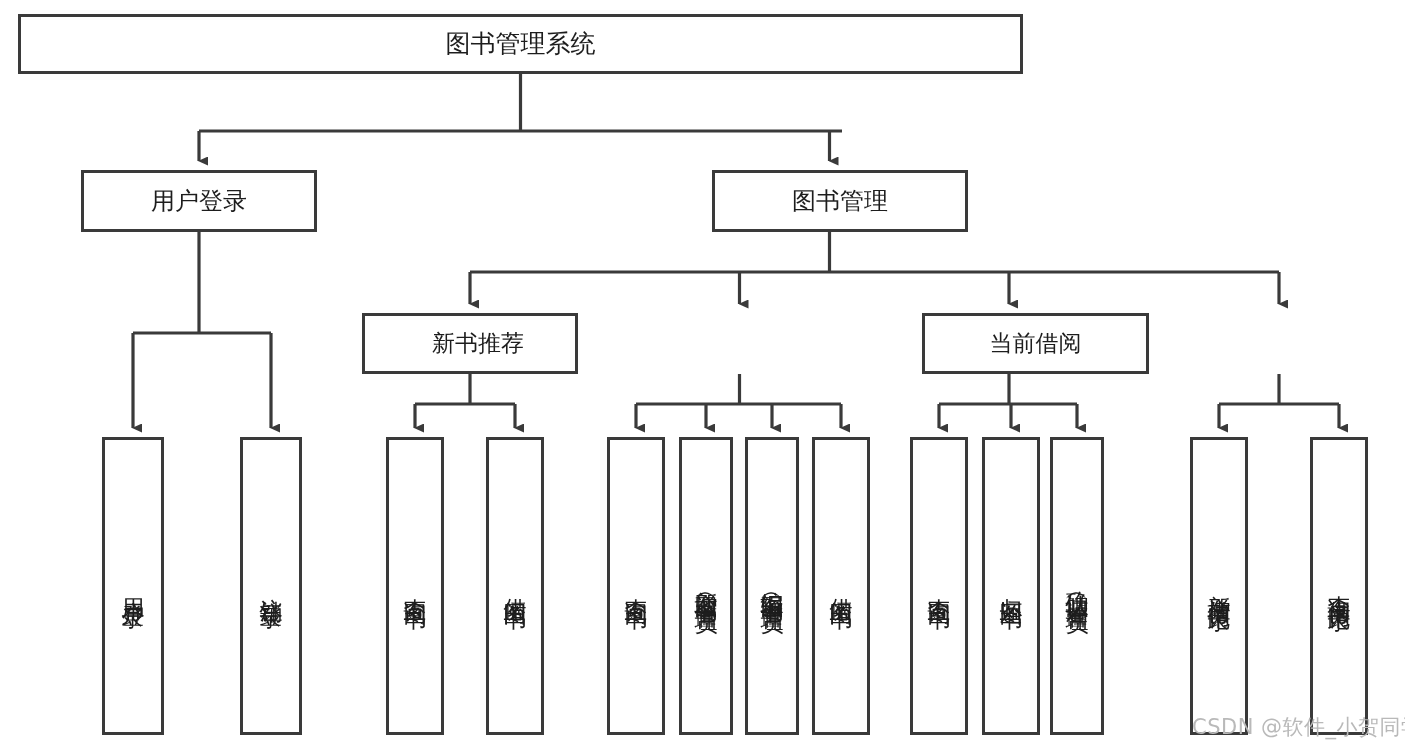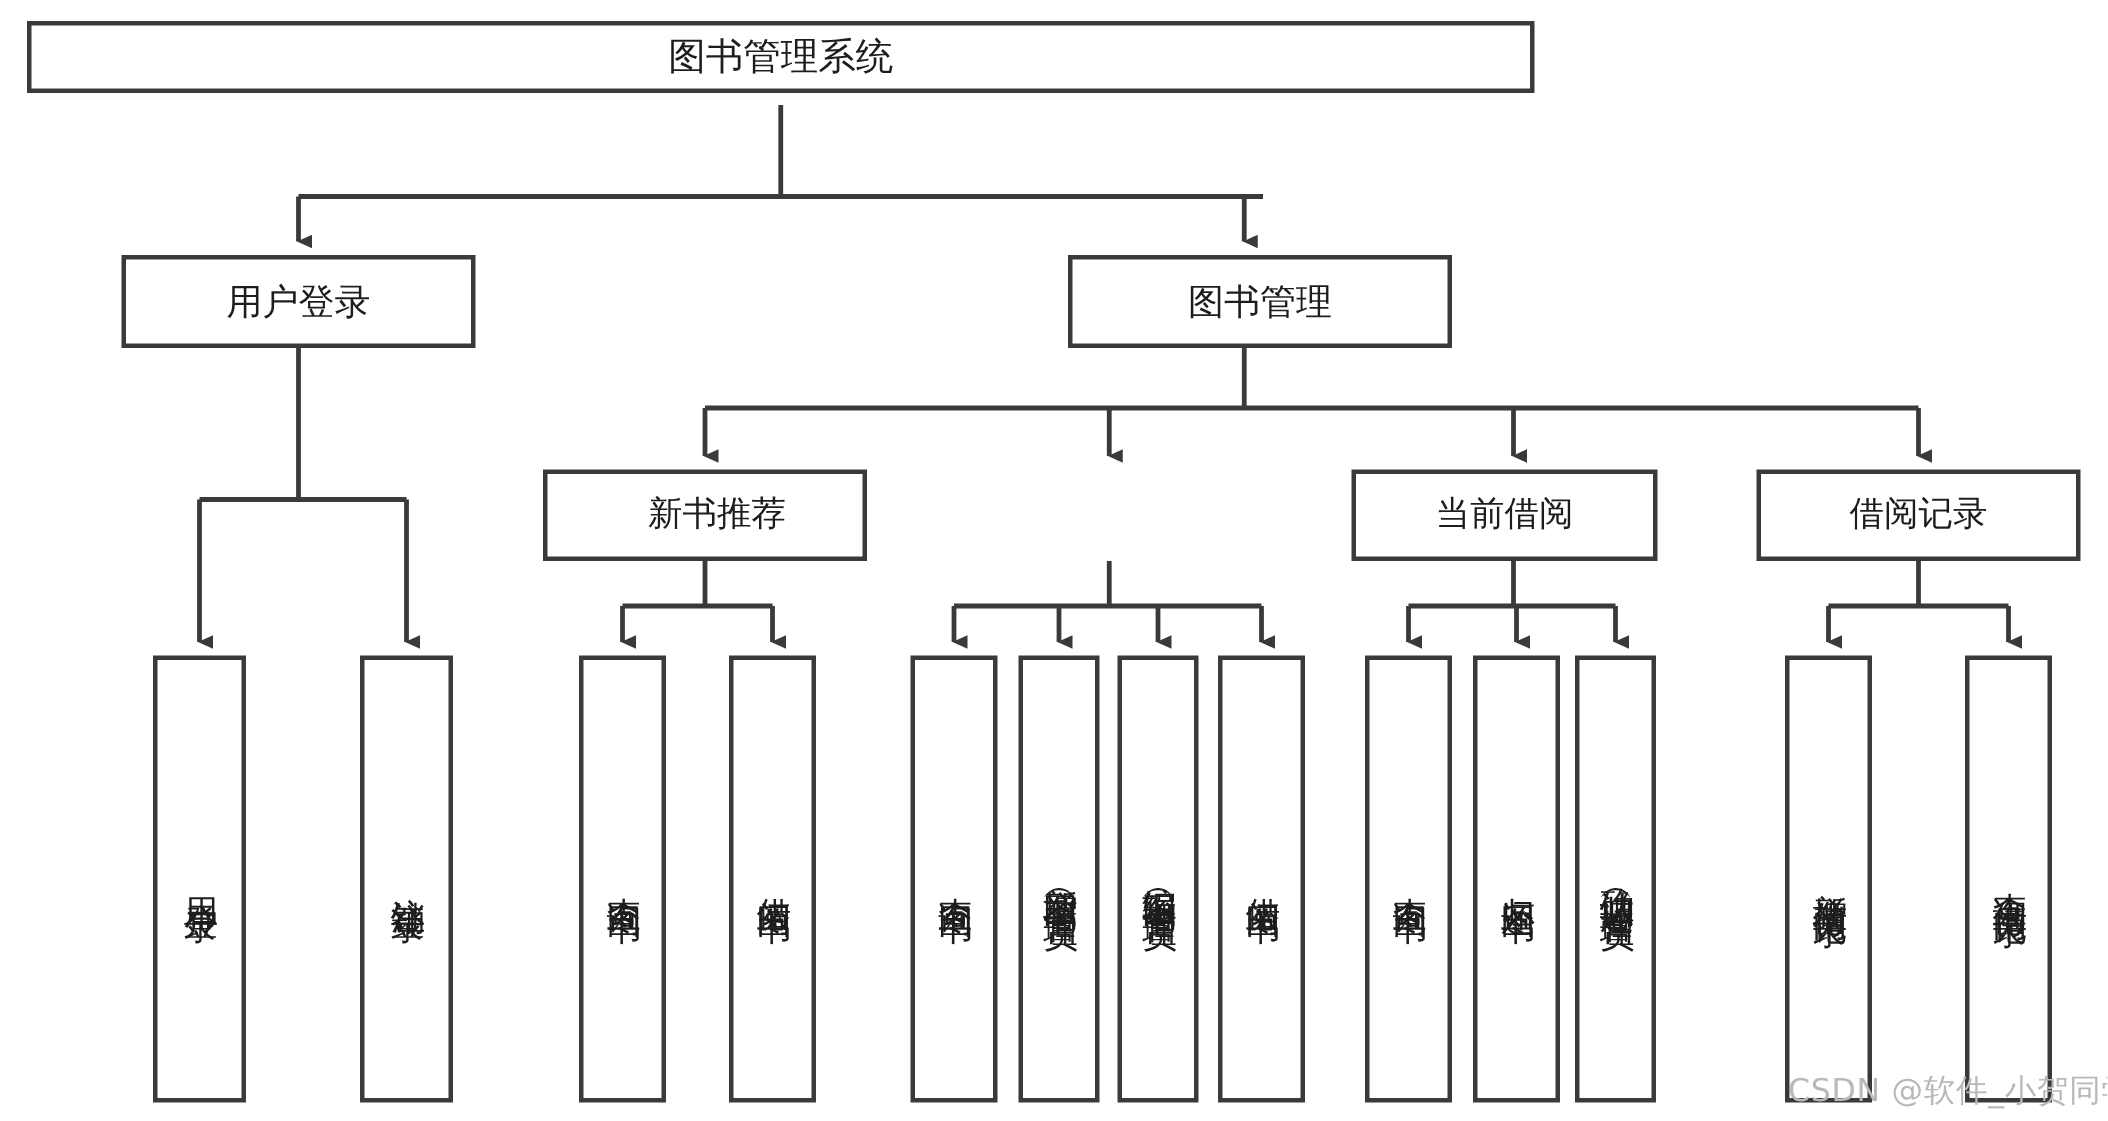--- a/index.html
+++ b/index.html
@@ -110,39 +110,36 @@
       <path d="M1011,404 L1011,428" marker-end="url(#arrow)"></path>
       <path d="M1077,404 L1077,428" marker-end="url(#arrow)"></path>
 
       <path d="M1279,374 L1279,404"></path>
       <path d="M1219,404 L1339,404"></path>
       <path d="M1219,404 L1219,428" marker-end="url(#arrow)"></path>
       <path d="M1339,404 L1339,428" marker-end="url(#arrow)"></path>
     </g>
   </svg>
 
-  <div class="node node-root" style="left:18px; top:14px; width:1005px; height:48px;">
+  <div class="node node-root" style="left:18px; top:14px; width:1005px; height:60px;">
     <span class="lbl">图书管理系统</span>
   </div>
 
   <div class="node node-l2" style="left:81px; top:170px; width:236px; height:62px;">
     <span class="lbl">用户登录</span>
   </div>
   <div class="node node-l2" style="left:712px; top:170px; width:256px; height:62px;">
     <span class="lbl">图书管理</span>
   </div>
 
   <div class="node node-l3" style="left:362px; top:313px; width:216px; height:61px;padding-left:16px;">
     <span class="lbl">新书推荐</span>
   </div>
-  <div class="node node-l3" style="left:901px; top:313px; width:204px; height:61px;">
+  <div class="node node-l3" style="left:922px; top:313px; width:227px; height:61px;">
     <span class="lbl">当前借阅</span>
-  </div>
-  <div class="node node-l3" style="left:1171px; top:313px; width:216px; height:61px;">
-    <span class="lbl">借阅记录</span>
   </div>
 
   <div class="node node-leaf" style="left:102px; top:437px; width:62px; height:298px;">
     <span class="lbl">用户登录</span>
   </div>
   <div class="node node-leaf" style="left:240px; top:437px; width:62px; height:298px;">
     <span class="lbl">注销登录</span>
   </div>
 
   <div class="node node-leaf" style="left:386px; top:437px; width:58px; height:298px;">

